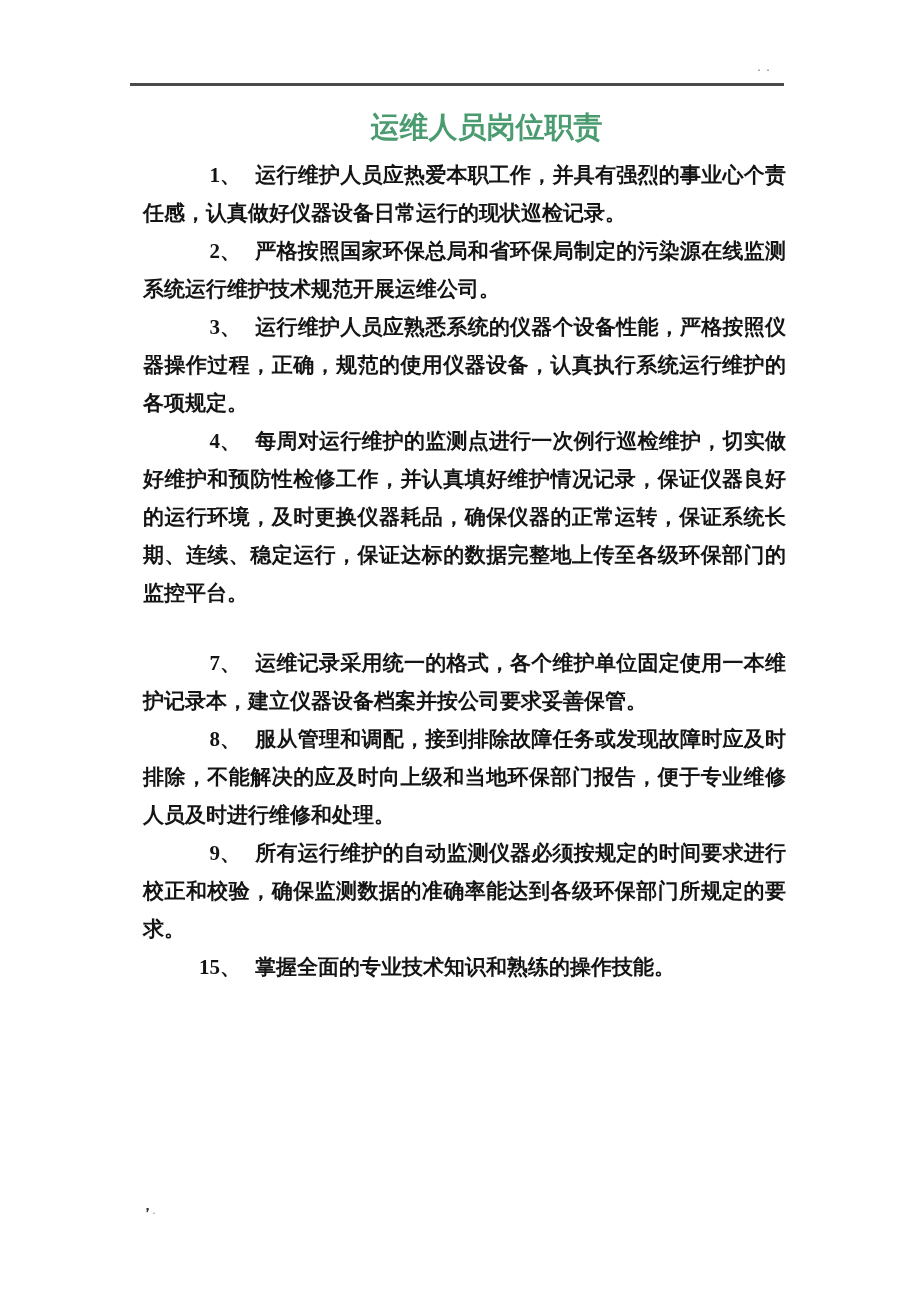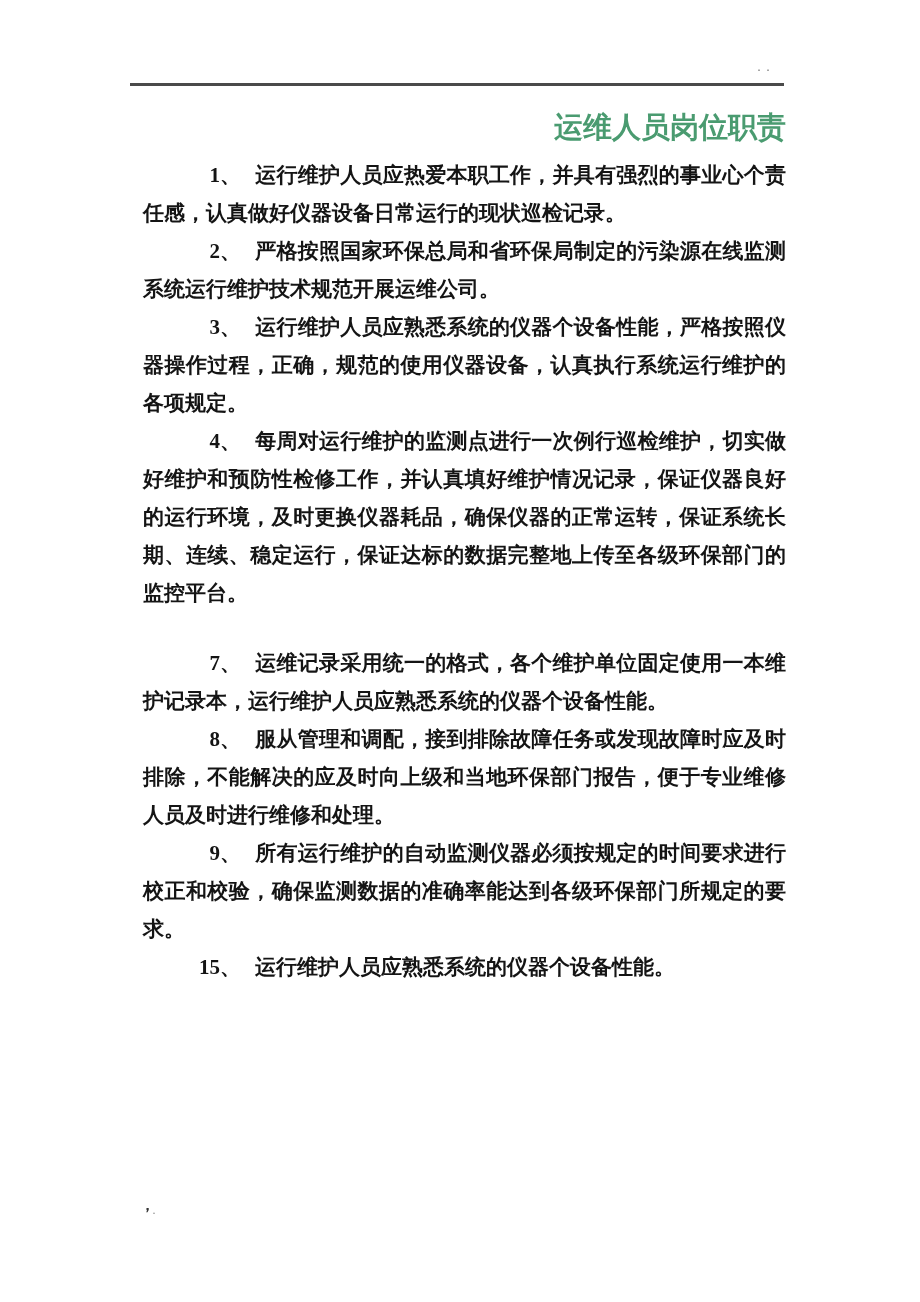--- a/index.html
+++ b/index.html
@@ -31,21 +31,21 @@
     letter-spacing: 3px;
     color: #777777;
     font-family: "DejaVu Sans Mono", monospace;
   }
   .doc-title {
     position: absolute;
     top: 106px;
     left: 143px;
     width: 643px;
     margin: 0;
-    text-align: right;
+    text-align: center;
     text-indent: 44px;
     font-size: 29px;
     line-height: 42px;
     font-weight: bold;
     color: #4a9b70;
   }
   .content {
     position: absolute;
     top: 156px;
     left: 143px;
@@ -103,26 +103,26 @@
     <p class="item"><span class="num">2、</span><span>严格按照国家环保总局和省环保局制定的污染源在线监测系统运行维护技术规范开展运维公司。</span></p>
 
     <p class="item"><span class="num">3、</span><span>运行维护人员应熟悉系统的仪器个设备性能，严格按照仪器操作过程，正确，规范的使用仪器设备，认真执行系统运行维护的各项规定。</span></p>
 
     <p class="item"><span class="num">4、</span><span>每周对运行维护的监测点进行一次例行巡检维护，切实做好维护和预防性检修工作，并认真填好维护情况记录，保证仪器良好的运行环境，及时更换仪器耗品，确保仪器的正常运转，保证系统长期、连续、稳定运行，保证达标的数据完整地上传至各级环保部门的监控平台。</span></p>
 
 
     <div class="gap"></div>
 
 
-    <p class="item"><span class="num">7、</span><span>运维记录采用统一的格式，各个维护单位固定使用一本维护记录本，运行维护人员应熟悉系统的仪器个设备性能。</span></p>
+    <p class="item"><span class="num">7、</span><span>运维记录采用统一的格式，各个维护单位固定使用一本维护记录本，建立仪器设备档案并按公司要求妥善保管。</span></p>
 
     <p class="item"><span class="num">8、</span><span>服从管理和调配，接到排除故障任务或发现故障时应及时排除，不能解决的应及时向上级和当地环保部门报告，便于专业维修人员及时进行维修和处理。</span></p>
 
     <p class="item"><span class="num">9、</span><span>所有运行维护的自动监测仪器必须按规定的时间要求进行校正和校验，确保监测数据的准确率能达到各级环保部门所规定的要求。</span></p>
 
-    <p class="item"><span class="num">15、</span><span>运行维护人员应熟悉系统的仪器个设备性能。</span></p>
+    <p class="item"><span class="num">15、</span><span>掌握全面的专业技术知识和熟练的操作技能。</span></p>
 
   </div>
 
   <span class="footer-mark-1">，</span>
   <span class="footer-mark-2">·</span>
 
 </div>
 
 </body></html>

